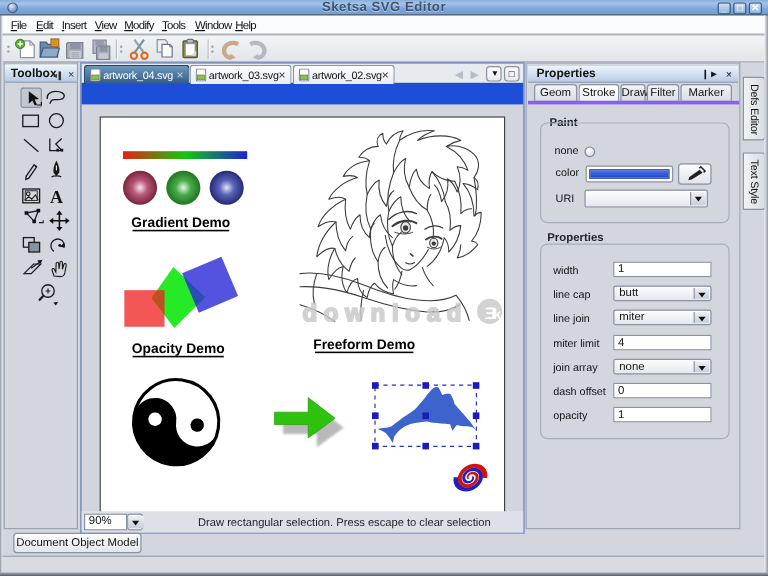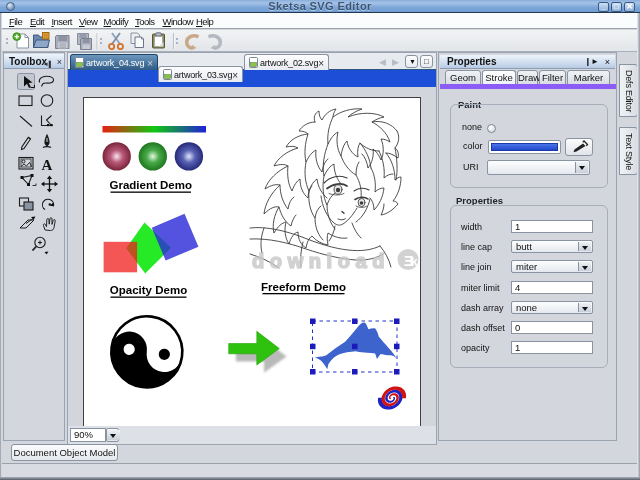--- a/index.html
+++ b/index.html
@@ -53,21 +53,21 @@
 
 
 #props { left:438px; top:52px; width:179px; height:389px; background:#d3d6dd; border:1px solid #9aa3b0; }
 #propstitle { left:1px; top:2px; width:175px; height:14px;
   background:linear-gradient(#eef4fb, #c3d4ea 80%, #b6cae4);
   border-bottom:1px solid #8f9cb0; color:#111; font-weight:bold;
   font-size:10px; line-height:14px; padding-left:7px; }
 .ptab { position:absolute; top:17px; height:15px; border:1px solid #8a93a2; border-radius:3px 3px 0 0;
   background:linear-gradient(#f0f2f5, #d9dde3); text-align:center; font-size:9.5px; line-height:14px; color:#111; }
 .ptab.active { background:linear-gradient(#fff, #eef1f5); border-bottom:1px solid #eef1f5; }
-#propcontent { left:1px; top:31px; width:176px; height:356px; border-top:5px solid #8b5cf6; background:#d3d6dd; }
+#propcontent { left:1px; top:31px; width:176px; height:356px; border-top:3px solid #8b5cf6; background:#d3d6dd; }
 .grouplabel { position:absolute; font-weight:bold; font-size:9.5px; color:#20252c; }
 .groupbox { position:absolute; border:1px solid #a7adb9; border-radius:6px; }
 .flabel { position:absolute; font-size:9px; color:#111; white-space:nowrap; }
 .tfield { position:absolute; background:#fff; border:1px solid #8a93a2; font-size:9.5px; color:#111; padding-left:3px; }
 .combo { position:absolute; background:linear-gradient(#fdfdfe,#e4e8ee); border:1px solid #8a93a2; border-radius:2px; font-size:9.5px; color:#111; padding-left:4px; }
 .carrow { position:absolute; right:1px; top:1px; bottom:1px; width:13px; border-left:1px solid #8a93a2;
   background:linear-gradient(#eef1f5,#c9d0da); }
 .carrow:after { content:""; position:absolute; left:3px; top:4px; border-left:3.5px solid transparent;
   border-right:3.5px solid transparent; border-top:4px solid #111; }
 
@@ -235,21 +235,21 @@
 <div class="abs" id="docarea">
   <div class="abs" id="tabrow">
     <div class="doctab" id="tab1" style="left:2px; width:88px;">
         <svg class="ticon" width="9" height="11">
           <rect x="0.5" y="0.5" width="8" height="10" rx="1" fill="#fff" stroke="#7a869a"></rect>
           <rect x="1.5" y="5.5" width="6" height="4" fill="#8bc34a" stroke="#4a7a2a" stroke-width="0.5"></rect>
         </svg>
         <span class="tlab">artwork_04.svg</span>
         <span class="tx">×</span>
       </div>
-    <div class="doctab" style="left:90px; width:85px;margin-top:12px;">
+    <div class="doctab" style="left:90px; width:85px;">
         <svg class="ticon" width="9" height="11">
           <rect x="0.5" y="0.5" width="8" height="10" rx="1" fill="#fff" stroke="#7a869a"></rect>
           <rect x="1.5" y="5.5" width="6" height="4" fill="#8bc34a" stroke="#4a7a2a" stroke-width="0.5"></rect>
         </svg>
         <span class="tlab">artwork_03.svg</span>
         <span class="tx2">×</span>
       </div>
     <div class="doctab" style="left:176px; width:85px;">
         <svg class="ticon" width="9" height="11">
           <rect x="0.5" y="0.5" width="8" height="10" rx="1" fill="#fff" stroke="#7a869a"></rect>
@@ -413,20 +413,21 @@
 <text x="327" y="167.5" font-family="Liberation Sans, sans-serif" font-size="12" font-weight="bold" fill="#fff">k</text>
 </g>
 </svg>
     </div>
   </div>
   <div class="abs" id="zoomrow">
     <div class="tfield" style="left:2px; top:2px; width:36px; height:14px;">90%</div>
     <div class="combo" style="left:38px; top:2px; width:13px; height:14px;">
         <div class="carrow" style="border:none;left:0;"></div>
       </div>
+    <span class="abs" style="left:97px; top:4px; color:#222; white-space:nowrap; font-size:9.3px;">Draw rectangular selection. Press escape to clear selection</span>
   </div>
 </div>
 
 <div class="abs" id="props">
   <div class="abs" id="propstitle">Properties<span style="position:absolute;right:16px;top:0px;font-weight:normal;font-size:8px;">❙►</span><span style="position:absolute;right:5px;top:0px;font-weight:normal;font-size:9px;">×</span></div>
   <div class="ptab" style="left:6px; width:36px;">Geom</div>
   <div class="ptab active" style="left:43px; width:34px;">Stroke</div>
   <div class="ptab" style="left:78px; width:21px;">Draw</div>
   <div class="ptab" style="left:100px; width:27px;">Filter</div>
   <div class="ptab" style="left:128px; width:43px;">Marker</div>
@@ -453,21 +454,21 @@
     <span class="grouplabel" style="left:16px; top:106px;">Properties</span>
     <div class="groupbox" style="left:10px; top:116px; width:158px; height:163px;"></div>
     <span class="flabel" style="left:21px; top:133px;">width</span>
     <div class="tfield" style="left:71px; top:131px; width:82px; height:13px; line-height:12px;">1</div>
     <span class="flabel" style="left:21px; top:153px;">line cap</span>
     <div class="combo" style="left:71px; top:151px; width:82px; height:13px; line-height:11px;">butt<div class="carrow"></div></div>
     <span class="flabel" style="left:21px; top:173px;">line join</span>
     <div class="combo" style="left:71px; top:171px; width:82px; height:13px; line-height:11px;">miter<div class="carrow"></div></div>
     <span class="flabel" style="left:21px; top:194px;">miter limit</span>
     <div class="tfield" style="left:71px; top:192px; width:82px; height:13px; line-height:12px;">4</div>
-    <span class="flabel" style="left:21px; top:214px;">dash array</span>
+    <span class="flabel" style="left:21px; top:214px;">join array</span>
     <div class="combo" style="left:71px; top:212px; width:82px; height:13px; line-height:11px;">none<div class="carrow"></div></div>
     <span class="flabel" style="left:21px; top:234px;">dash offset</span>
     <div class="tfield" style="left:71px; top:232px; width:82px; height:13px; line-height:12px;">0</div>
     <span class="flabel" style="left:21px; top:254px;">opacity</span>
     <div class="tfield" style="left:71px; top:252px; width:82px; height:13px; line-height:12px;">1</div>
   </div>
 </div>
 
 <div class="vtab" style="top:64px; height:53px;">
     <span>Defs Editor</span>

